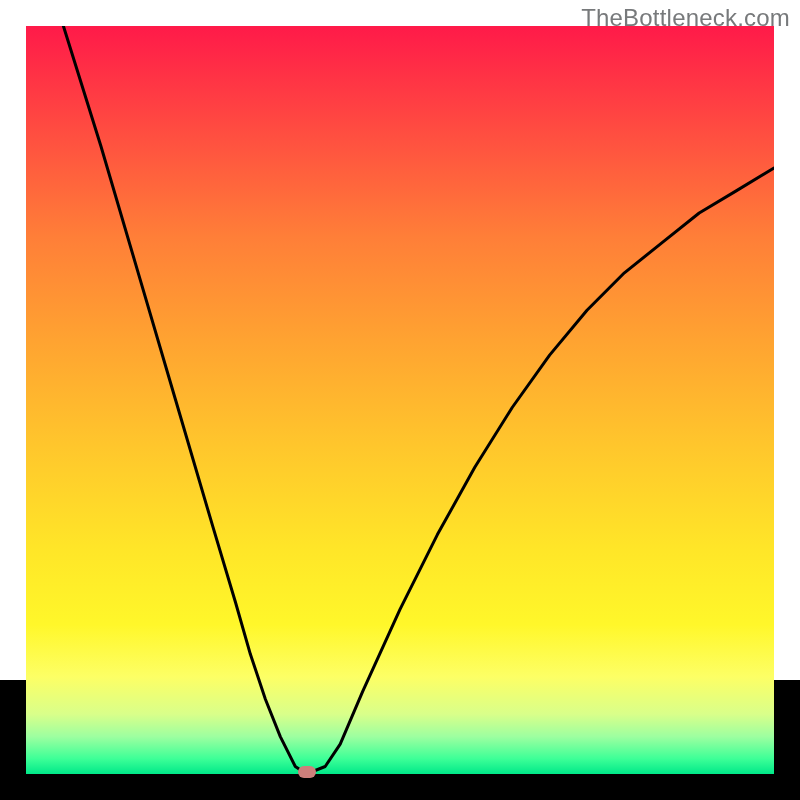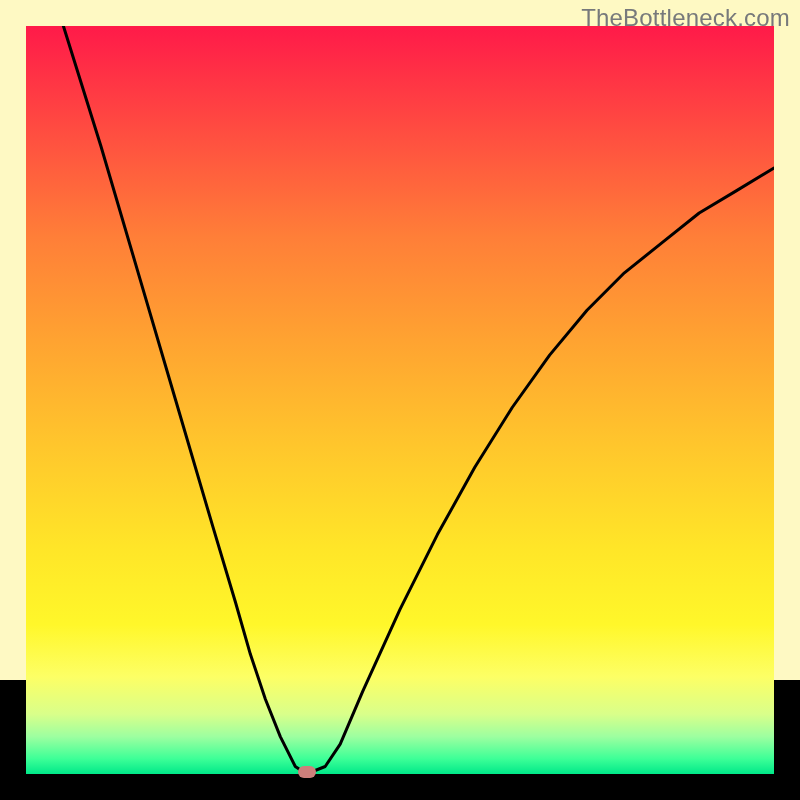--- a/index.html
+++ b/index.html
@@ -8,21 +8,21 @@
     width: 800px;
     height: 800px;
     background: #000;
     font-family: Arial, Helvetica, sans-serif;
     overflow: hidden;
   }
   .frame {
     position: relative;
     width: 800px;
     height: 680px;
-    background: #fef9c3;
+    background: #ffffff;
   }
   .plot {
     position: absolute;
     left: 26px;
     top: 26px;
     width: 748px;
     height: 748px;
     
     background: linear-gradient(
       to bottom,

